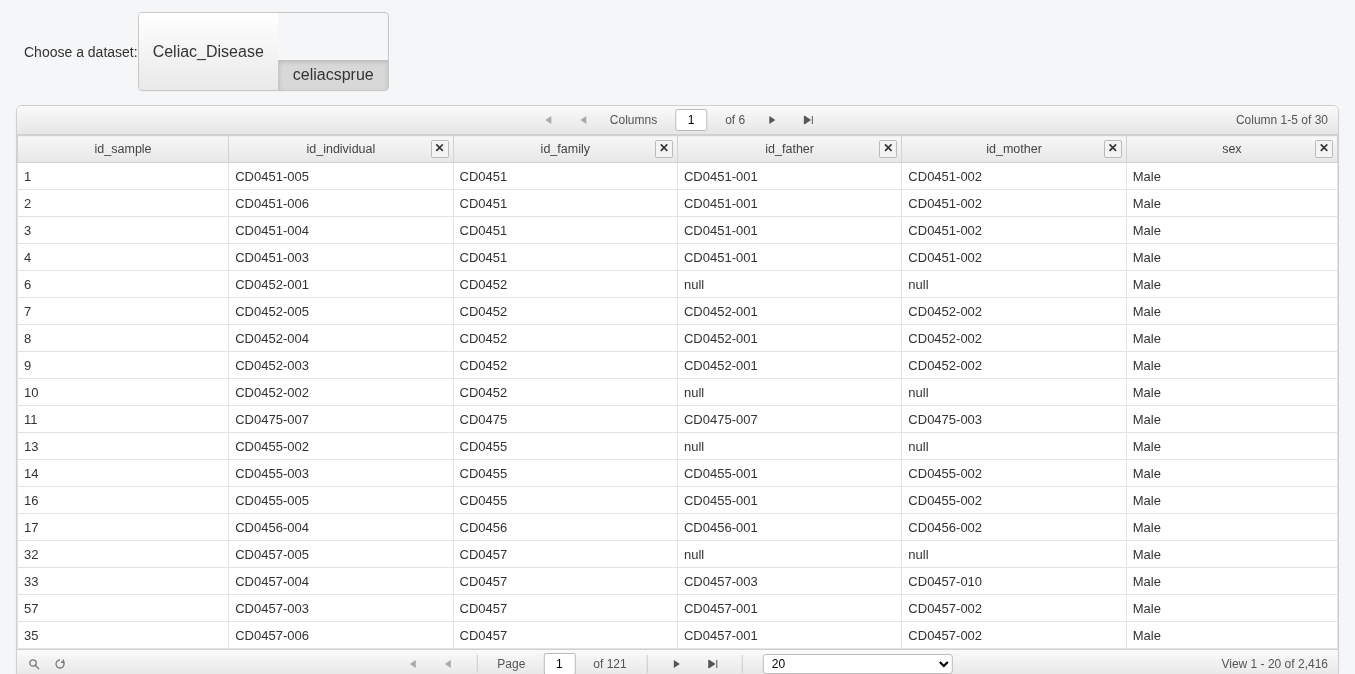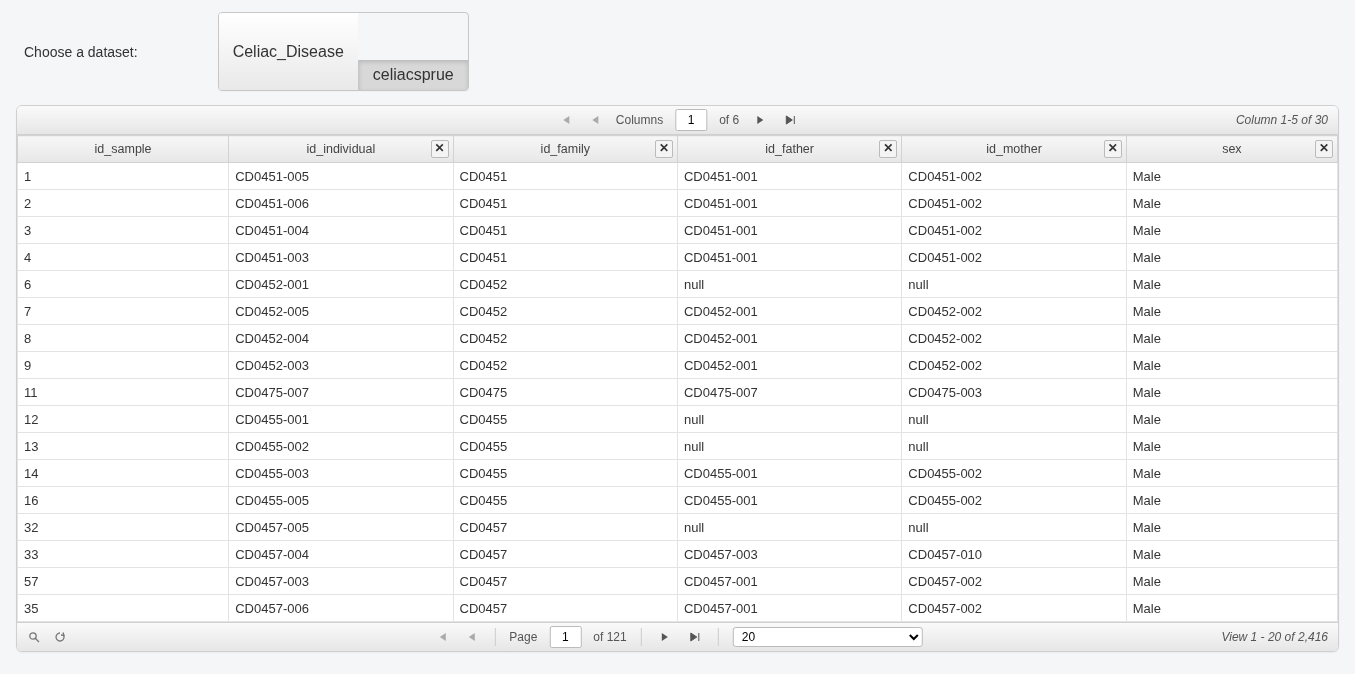--- a/index.html
+++ b/index.html
@@ -10,21 +10,20 @@
     background: #f5f6f7;
     color: #333;
   }
   .page {
     padding: 12px 16px;
     box-sizing: border-box;
   }
   .chooser-row {
     display: flex;
     align-items: center;
-    gap: 80px;
     margin-bottom: 14px;
     padding-left: 8px;
   }
   .chooser-label {
     font-size: 14px;
   }
   .btn-group {
     display: inline-flex;
     border: 1px solid #c7c7c7;
     border-radius: 4px;
@@ -69,26 +68,25 @@
   .pager-bar.bottom {
     border-top: 1px solid #d0d0d0;
     border-bottom: none;
   }
   .pager-center {
     position: absolute;
     left: 50%;
     transform: translateX(-50%);
     display: flex;
     align-items: center;
-    gap: 12px;
+    gap: 18px;
   }
   .pager-right {
     margin-left: auto;
     padding-right: 10px;
-    font-style: italic;
   }
   .pager-left {
     display: flex;
     align-items: center;
     gap: 8px;
     padding-left: 8px;
   }
   .icon-btn {
     display: inline-flex;
     align-items: center;
@@ -303,36 +301,36 @@
           </tr>
           <tr>
             <td>9</td>
             <td>CD0452-003</td>
             <td>CD0452</td>
             <td>CD0452-001</td>
             <td>CD0452-002</td>
             <td>Male</td>
           </tr>
           <tr>
+            <td>10</td>
+            <td>CD0452-002</td>
+            <td>CD0452</td>
+            <td>null</td>
+            <td>null</td>
+            <td>Male</td>
+          </tr>
+          <tr>
             <td>11</td>
             <td>CD0475-007</td>
             <td>CD0475</td>
             <td>CD0475-007</td>
             <td>CD0475-003</td>
             <td>Male</td>
           </tr>
           <tr>
-            <td>12</td>
-            <td>CD0455-001</td>
-            <td>CD0455</td>
-            <td>null</td>
-            <td>null</td>
-            <td>Male</td>
-          </tr>
-          <tr>
             <td>13</td>
             <td>CD0455-002</td>
             <td>CD0455</td>
             <td>null</td>
             <td>null</td>
             <td>Male</td>
           </tr>
           <tr>
             <td>14</td>
             <td>CD0455-003</td>
@@ -340,20 +338,28 @@
             <td>CD0455-001</td>
             <td>CD0455-002</td>
             <td>Male</td>
           </tr>
           <tr>
             <td>16</td>
             <td>CD0455-005</td>
             <td>CD0455</td>
             <td>CD0455-001</td>
             <td>CD0455-002</td>
+            <td>Male</td>
+          </tr>
+          <tr>
+            <td>17</td>
+            <td>CD0456-004</td>
+            <td>CD0456</td>
+            <td>CD0456-001</td>
+            <td>CD0456-002</td>
             <td>Male</td>
           </tr>
           <tr>
             <td>32</td>
             <td>CD0457-005</td>
             <td>CD0457</td>
             <td>null</td>
             <td>null</td>
             <td>Male</td>
           </tr>

